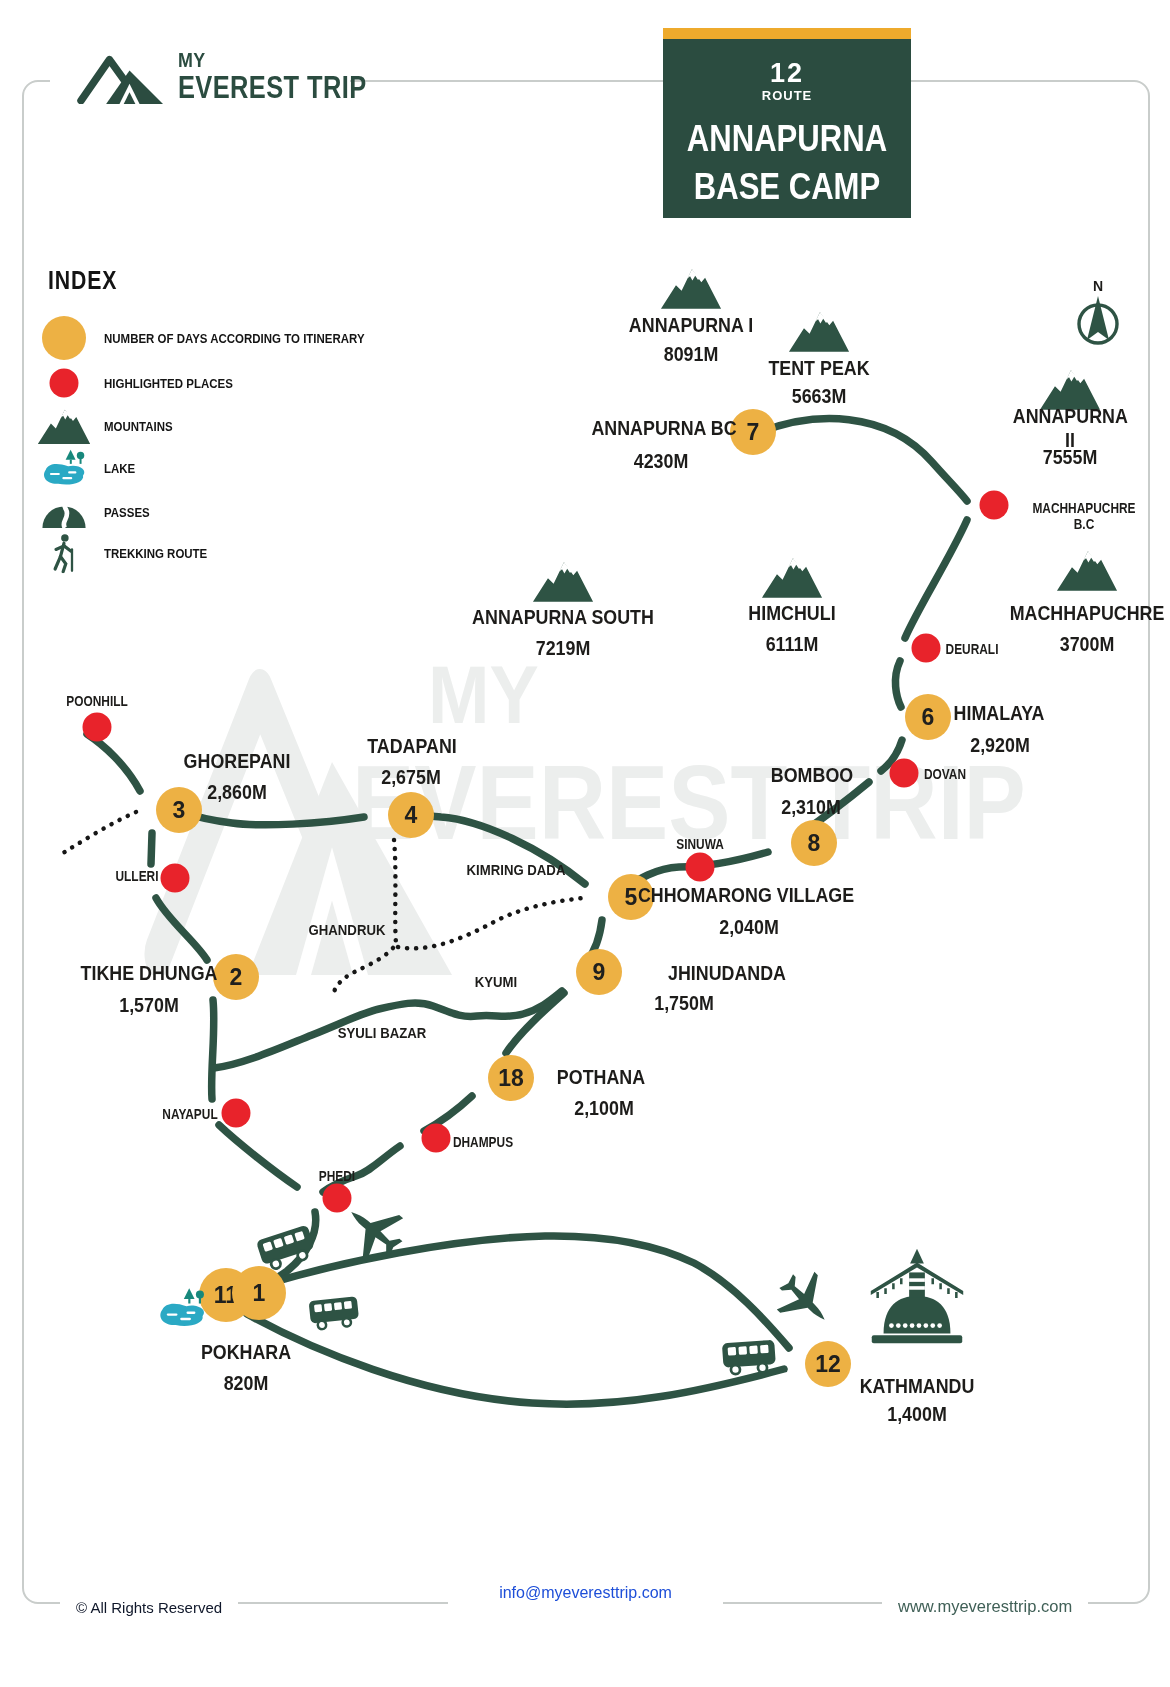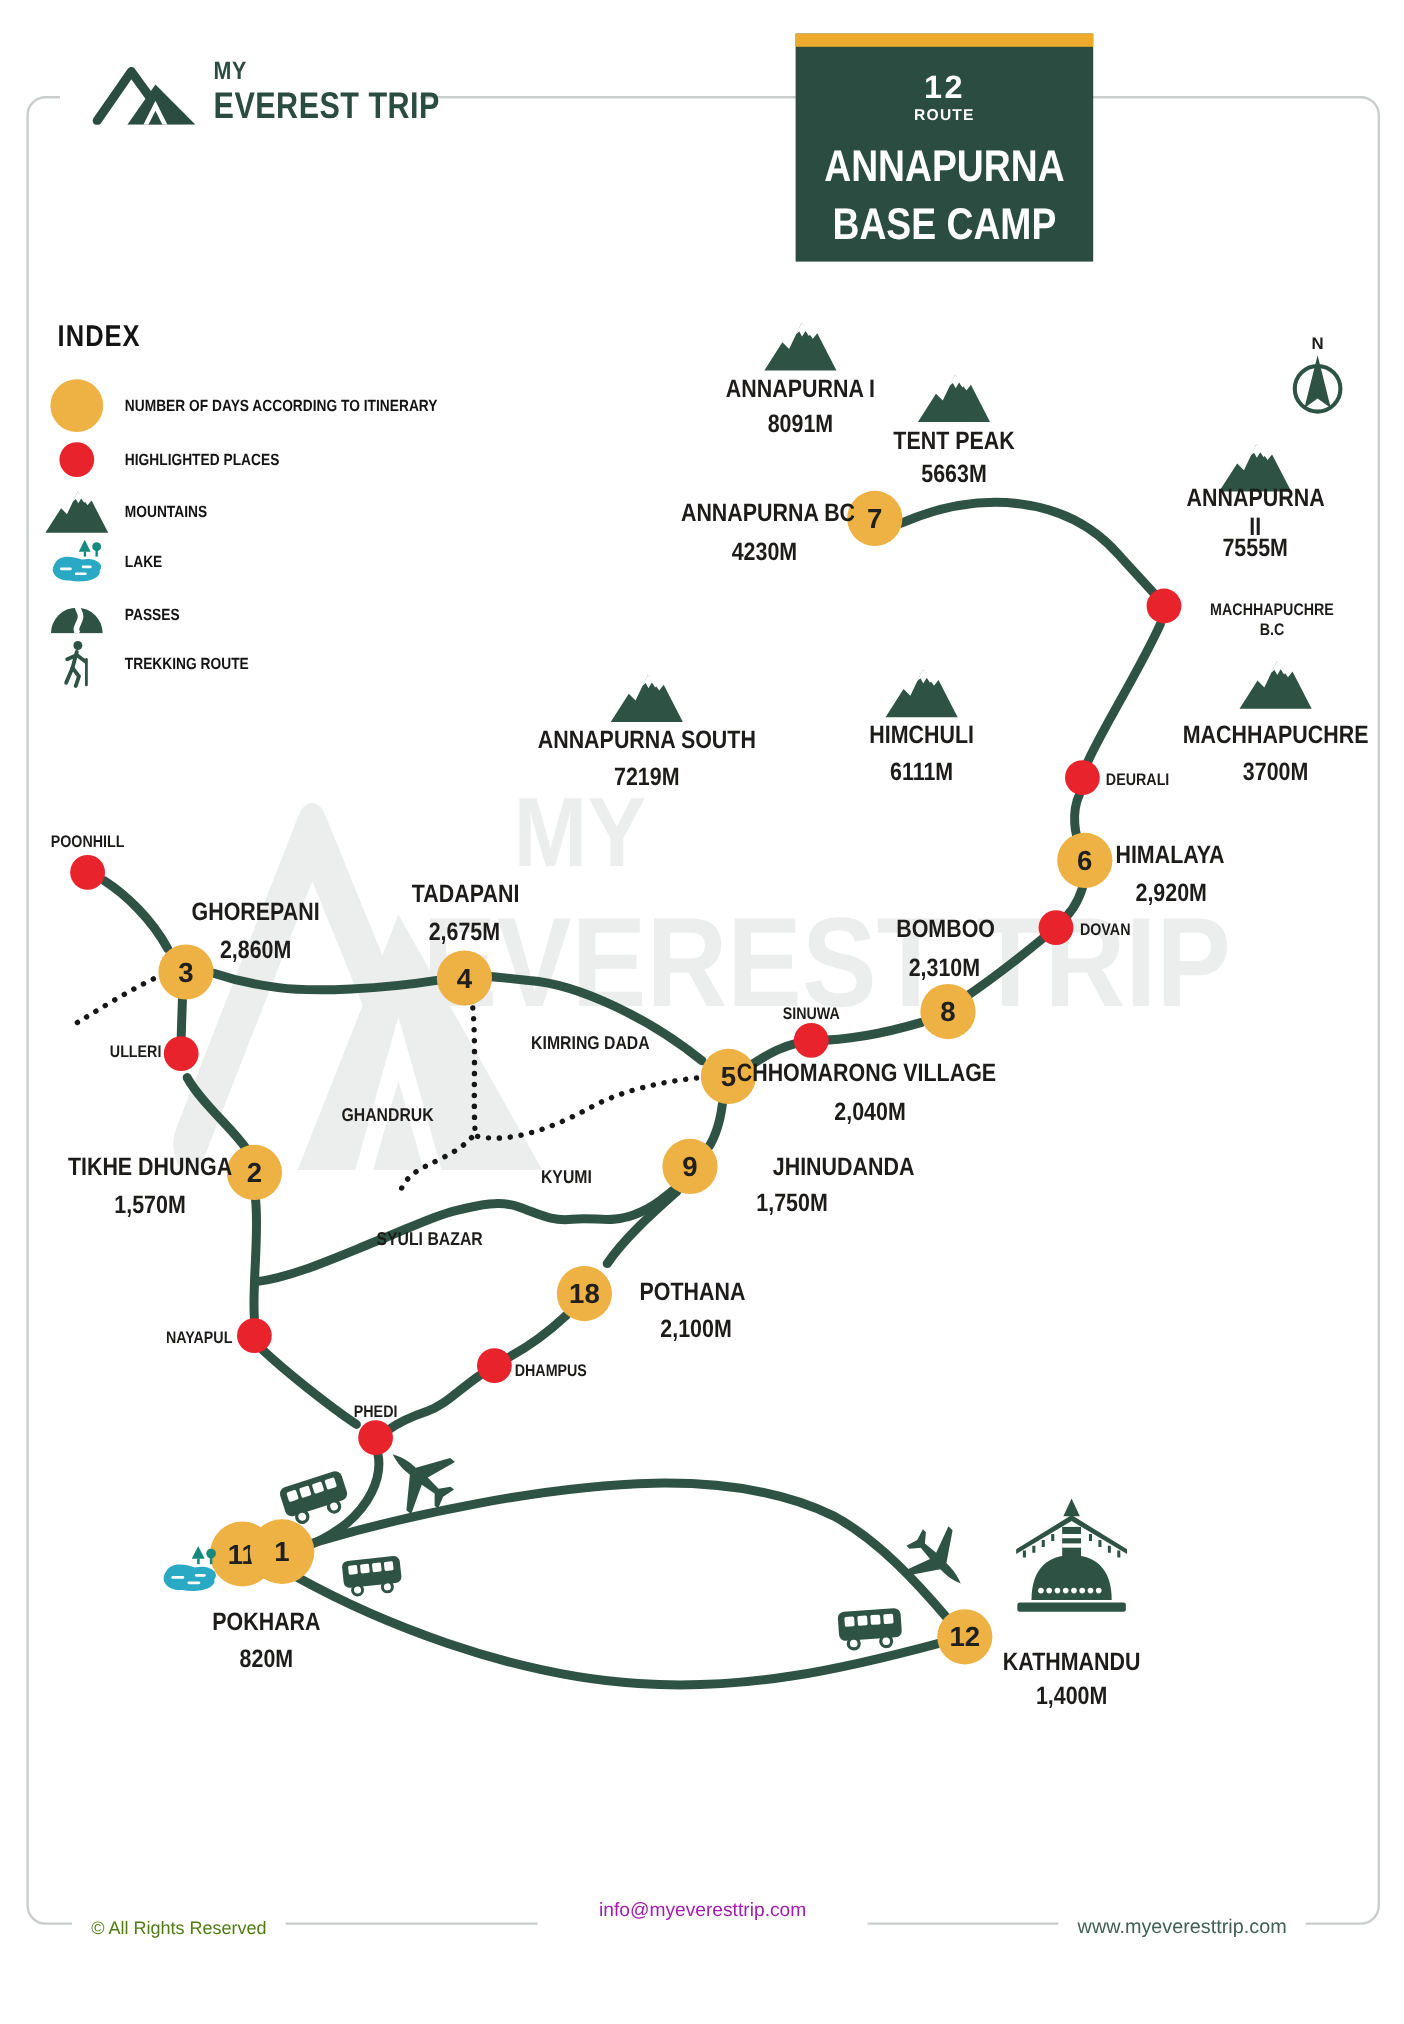--- a/index.html
+++ b/index.html
@@ -38,32 +38,32 @@
   .idx-circle{position:absolute;border-radius:50%;transform:translate(-50%,-50%);z-index:3;}
   .idx-label{position:absolute;font-size:13.5px;font-weight:bold;color:#141414;white-space:nowrap;
          transform:translateY(-50%) scaleX(.85);transform-origin:left center;z-index:3;}
   
   .compass{position:absolute;left:1070px;top:278px;width:56px;height:78px;z-index:3;}
   .compass-n{position:absolute;left:50%;top:0;transform:translateX(-50%);font-size:14px;
          font-weight:bold;color:#1d1c1a;}
   .compass-svg{position:absolute;left:0;top:12px;width:56px;height:64px;color:#2e5344;}
   
   #routes{position:absolute;left:0;top:0;width:1170px;height:1687px;z-index:2;}
-  #map-layer{position:absolute;inset:0;z-index:3;}
+  #map-layer{position:absolute;inset:0;z-index:3;margin-left:24px;}
   .lbl{position:absolute;font-weight:bold;color:#1d1c1a;white-space:pre-line;text-align:center;
        transform:translate(-50%,-50%) scaleX(.85);line-height:1.15;}
   .day{position:absolute;background:#edb144;border-radius:50%;display:flex;align-items:center;
        justify-content:center;font-weight:bold;color:#20201e;transform:translate(-50%,-50%);}
   .dot{position:absolute;width:29px;height:29px;background:#e8232b;border-radius:50%;
        transform:translate(-50%,-50%);}
   .micon,.ticon{position:absolute;color:#2e5344;}
   
   .foot{position:absolute;z-index:4;background:#fff;}
-  .foot-copy{left:60px;top:1594px;padding:0 16px;font-size:15px;color:#4d7c0f;line-height:28px;}
-  .foot-center{left:448px;top:1578px;width:275px;text-align:center;color:#a21caf;font-size:16px;line-height:29px;}
+  .foot-copy{left:60px;top:1594px;padding:0 16px;font-size:15px;color:#0f172a;line-height:28px;}
+  .foot-center{left:448px;top:1578px;width:275px;text-align:center;color:#1d4ed8;font-size:16px;line-height:29px;}
   .foot-site{left:882px;top:1592px;padding:0 16px;font-size:16.5px;color:#406057;line-height:28px;}
   .defs{position:absolute;width:0;height:0;}
 </style>
 </head>
 <body>
 
 <div class="page">
 
   <svg class="defs" aria-hidden="true">
     <defs>

